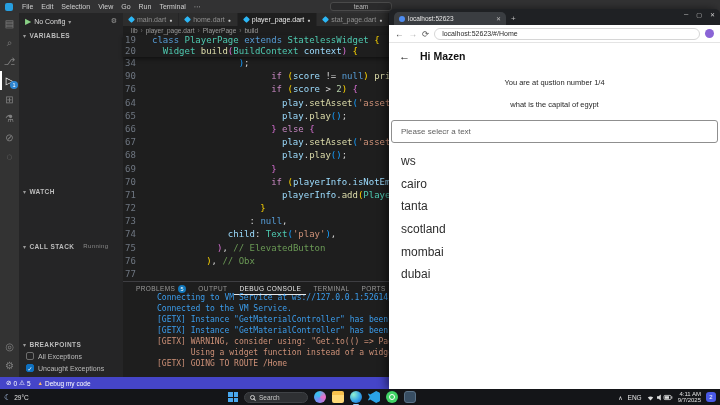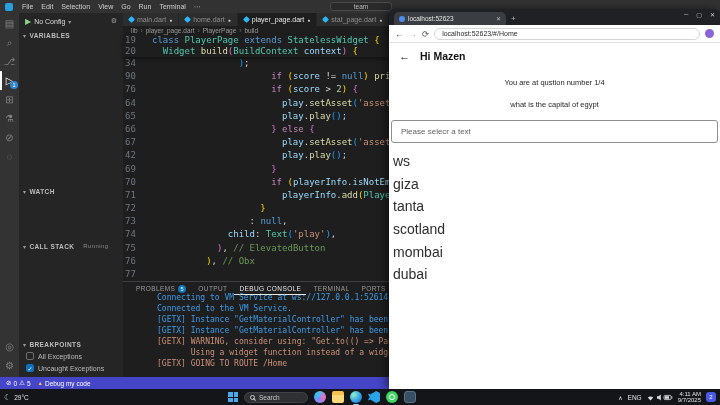--- a/index.html
+++ b/index.html
@@ -79,21 +79,21 @@
   .urlbox{flex:1;height:12px;border:1px solid #d6d6d6;border-radius:7px;background:#fff;display:flex;align-items:center;padding:0 7px;font-size:7px;color:#2b2b2b;overflow:hidden;white-space:nowrap}
   .profile-dot{width:9px;height:9px;border-radius:50%;background:#8a64d6;color:#fff;font-size:5.5px;display:flex;align-items:center;justify-content:center;flex:none}
   .b-content{flex:1;background:#fff;display:flex;flex-direction:column;overflow:hidden}
   .appbar{height:26px;display:flex;align-items:center;gap:10px;padding:0 10px;flex:none}
   .pg-back{font-size:11px;color:#111}
   .pg-title{font-size:10.5px;color:#111;font-weight:bold}
   .progress-line{margin-top:9px;text-align:center;font-size:7.5px;color:#1f1f1f}
   .question-line{margin-top:13px;text-align:center;font-size:7.5px;color:#1f1f1f}
   .answer-field{margin:11px 2px 0;height:23px;border:1px solid #8f8f8f;border-radius:3px;display:flex;align-items:center;padding:0 9px;font-size:8px;color:#5f5f5f;flex:none}
   .options{margin-top:7px;flex:1;overflow:hidden}
-  .answer-option{height:22.6px;display:flex;align-items:center;padding-left:4px;font-size:14px;color:#2e2e2e}
+  .answer-option{height:22.6px;display:flex;align-items:center;padding-left:12px;font-size:12px;color:#2e2e2e}
 
   
   .taskbar{position:absolute;left:0;top:389px;width:720px;height:16px;background:#141518;z-index:10}
   .weather{position:absolute;left:4px;top:0;height:16px;display:flex;align-items:center;gap:3px;color:#e0e0e0;font-size:6.5px}
   .weather-glyph{color:#bcd6ff;font-size:8px}
   .tb-center{position:absolute;left:228px;top:0;height:16px;display:flex;align-items:center;gap:6px}
   .win-logo{width:10px;height:10px;display:grid;grid-template-columns:1fr 1fr;grid-template-rows:1fr 1fr;gap:1px}
   .win-logo i{background:#49a8ef}
   .search-pill{width:64px;height:11px;border-radius:6px;background:#2e3033;border:1px solid #3f4246;display:flex;align-items:center;gap:4px;padding:0 5px;color:#c9c9c9;font-size:6.5px}
   .mag{width:5px;height:5px;border:1px solid #c9c9c9;border-radius:50%;position:relative;flex:none}
@@ -224,21 +224,21 @@
             <div class="cl"><span class="ln">20</span><span class="ct" style="padding-left: 2ch;"><span class="t-type">Widget</span><span class="t-pl"> </span><span class="t-fn">build</span><span class="t-b2">(</span><span class="t-type">BuildContext</span><span class="t-pl"> </span><span class="t-vr">context</span><span class="t-b2">)</span><span class="t-pl"> </span><span class="t-b1">{</span></span></div>
           </div>
         <div id="codelines" class="codelines">
             <div class="cl"><span class="ln">34</span><span class="ct" style="padding-left: 16ch;"><span class="t-b3">)</span><span class="t-pl">;</span></span></div>
             <div class="cl"><span class="ln">90</span><span class="ct" style="padding-left: 22ch;"><span class="t-ctrl">if</span><span class="t-pl"> </span><span class="t-b1">(</span><span class="t-vr">score</span><span class="t-pl"> != </span><span class="t-kw">null</span><span class="t-b1">)</span><span class="t-pl"> </span><span class="t-fn">pri</span></span></div>
             <div class="cl"><span class="ln">76</span><span class="ct" style="padding-left: 22ch;"><span class="t-ctrl">if</span><span class="t-pl"> </span><span class="t-b1">(</span><span class="t-vr">score</span><span class="t-pl"> &gt; </span><span class="t-num">2</span><span class="t-b1">)</span><span class="t-pl"> </span><span class="t-b2">{</span></span></div>
             <div class="cl"><span class="ln">64</span><span class="ct" style="padding-left: 24ch;"><span class="t-vr">play</span><span class="t-pl">.</span><span class="t-fn">setAsset</span><span class="t-b3">(</span><span class="t-str">'asset</span></span></div>
             <div class="cl"><span class="ln">65</span><span class="ct" style="padding-left: 24ch;"><span class="t-vr">play</span><span class="t-pl">.</span><span class="t-fn">play</span><span class="t-b3">()</span><span class="t-pl">;</span></span></div>
             <div class="cl"><span class="ln">66</span><span class="ct" style="padding-left: 22ch;"><span class="t-b2">}</span><span class="t-pl"> </span><span class="t-ctrl">else</span><span class="t-pl"> </span><span class="t-b2">{</span></span></div>
             <div class="cl"><span class="ln">67</span><span class="ct" style="padding-left: 24ch;"><span class="t-vr">play</span><span class="t-pl">.</span><span class="t-fn">setAsset</span><span class="t-b3">(</span><span class="t-str">'asset</span></span></div>
-            <div class="cl"><span class="ln">42</span><span class="ct" style="padding-left: 24ch;"><span class="t-vr">play</span><span class="t-pl">.</span><span class="t-fn">play</span><span class="t-b3">()</span><span class="t-pl">;</span></span></div>
+            <div class="cl"><span class="ln">68</span><span class="ct" style="padding-left: 24ch;"><span class="t-vr">play</span><span class="t-pl">.</span><span class="t-fn">play</span><span class="t-b3">()</span><span class="t-pl">;</span></span></div>
             <div class="cl"><span class="ln">69</span><span class="ct" style="padding-left: 22ch;"><span class="t-b2">}</span></span></div>
             <div class="cl"><span class="ln">70</span><span class="ct" style="padding-left: 22ch;"><span class="t-ctrl">if</span><span class="t-pl"> </span><span class="t-b1">(</span><span class="t-vr">playerInfo</span><span class="t-pl">.</span><span class="t-vr">isNotEm</span></span></div>
             <div class="cl"><span class="ln">71</span><span class="ct" style="padding-left: 24ch;"><span class="t-vr">playerInfo</span><span class="t-pl">.</span><span class="t-fn">add</span><span class="t-b1">(</span><span class="t-type">Player</span><span class="t-b2">(</span></span></div>
             <div class="cl"><span class="ln">72</span><span class="ct" style="padding-left: 20ch;"><span class="t-b1">}</span></span></div>
             <div class="cl"><span class="ln">73</span><span class="ct" style="padding-left: 18ch;"><span class="t-pl">: </span><span class="t-kw">null</span><span class="t-pl">,</span></span></div>
             <div class="cl"><span class="ln">74</span><span class="ct" style="padding-left: 14ch;"><span class="t-vr">child</span><span class="t-pl">: </span><span class="t-type">Text</span><span class="t-b3">(</span><span class="t-str">'play'</span><span class="t-b3">)</span><span class="t-pl">,</span></span></div>
             <div class="cl"><span class="ln">75</span><span class="ct" style="padding-left: 12ch;"><span class="t-b2">)</span><span class="t-pl">,</span><span class="t-cmt"> // ElevatedButton</span></span></div>
             <div class="cl"><span class="ln">76</span><span class="ct" style="padding-left: 10ch;"><span class="t-b1">)</span><span class="t-pl">,</span><span class="t-cmt"> // Obx</span></span></div>
             <div class="cl"><span class="ln">77</span><span class="ct" style="padding-left: 0ch;"></span></div>
           </div>
@@ -312,21 +312,21 @@
     <div class="b-content">
       <div class="appbar">
         <span class="pg-back">←</span>
         <span class="pg-title">Hi Mazen</span>
       </div>
       <div class="progress-line">You are at qustion number 1/4</div>
       <div class="question-line">what is the capital of egypt</div>
       <div class="answer-field">Please selecr a text</div>
       <div id="options" class="options">
           <div class="answer-option">ws</div>
-          <div class="answer-option">giza</div>
+          <div class="answer-option">cairo</div>
           <div class="answer-option">tanta</div>
           <div class="answer-option">scotland</div>
           <div class="answer-option">mombai</div>
           <div class="answer-option">dubai</div>
         </div>
     </div>
   </div>
 
   <div class="taskbar">
     <div class="weather">

